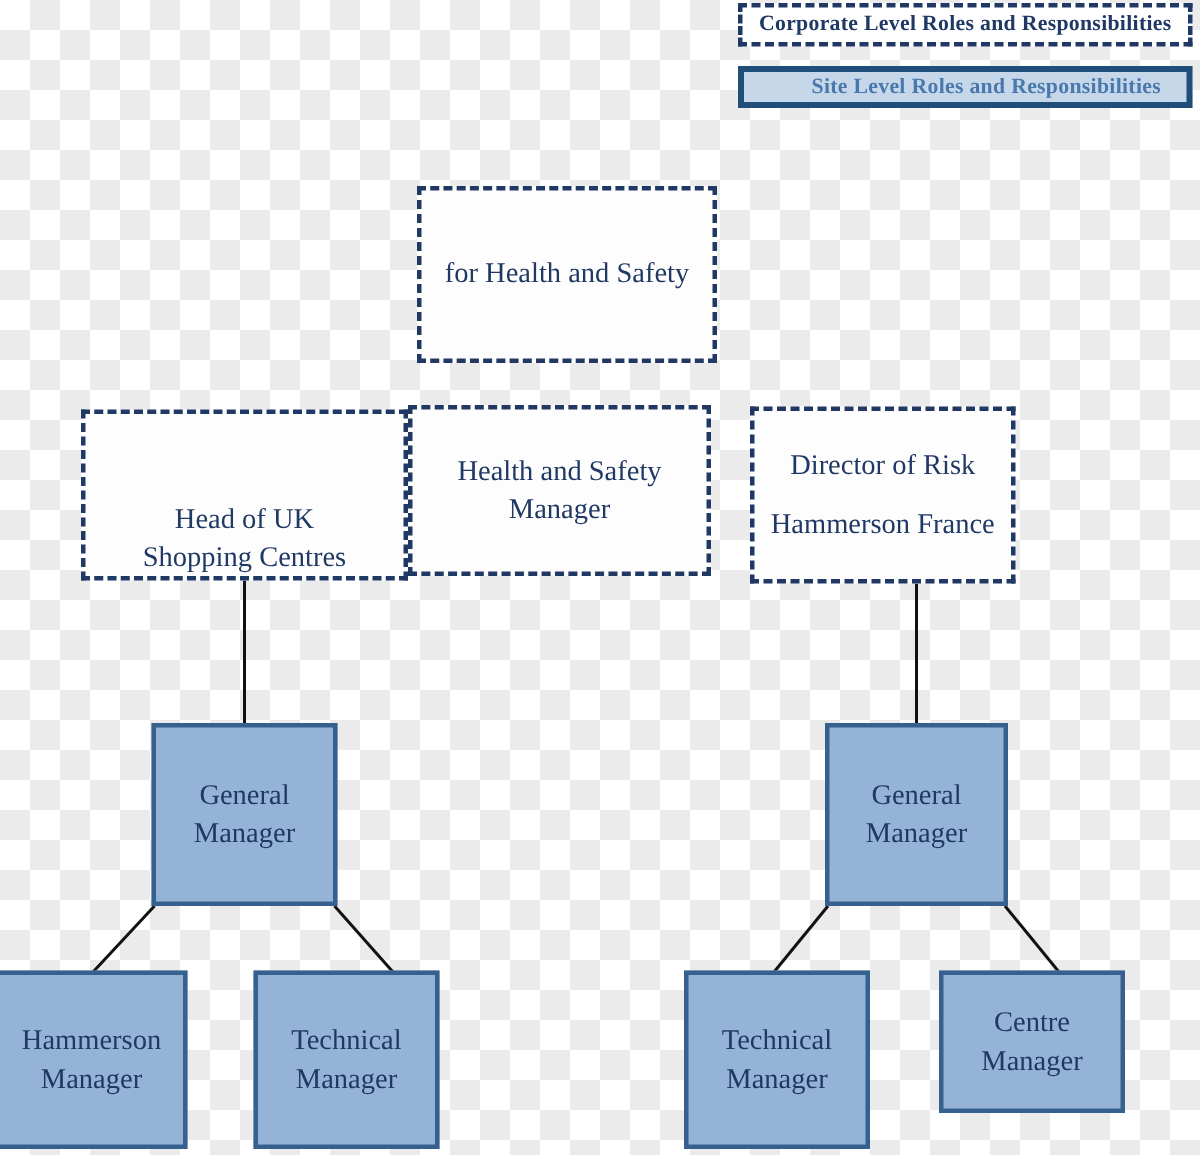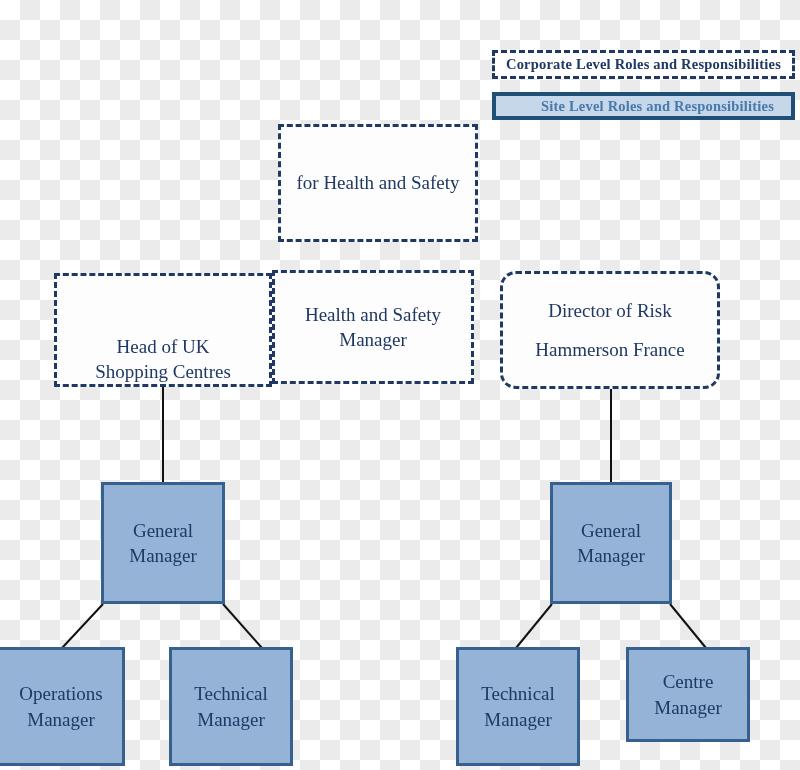--- a/index.html
+++ b/index.html
@@ -76,21 +76,20 @@
   
   .legend-item {
     position: absolute;
     box-sizing: border-box;
     display: flex;
     align-items: center;
     justify-content: center;
     text-align: center;
     font-weight: bold;
     letter-spacing: 0.2px;
-    margin-top: 48px;
   }
   .legend-item.corporate-key {
     background: #ffffff;
     border: 3px dashed #1F3864;
     color: #1F3864;
     font-size: 14.5px;
   }
   .legend-item.site-key {
     background: #c6d7ea;
     border: 4px solid #1F4E79;
@@ -134,38 +133,38 @@
   <div class="node corporate" style="left:54px; top:273px; width:218px; height:114px;justify-content:flex-end;">
     <span class="line">Head of UK</span>
     <span class="line">Shopping Centres</span>
   </div>
 
   <div class="node corporate" style="left:272px; top:270px; width:202px; height:114px;">
     <span class="line">Health and Safety</span>
     <span class="line">Manager</span>
   </div>
 
-  <div class="node corporate" style="left:500px; top:271px; width:220px; height:118px;border-radius:16px;">
+  <div class="node corporate" style="left:500px; top:271px; width:177px; height:118px;">
     <span class="line">Director of Risk</span>
     <span class="spacer"></span>
     <span class="line">Hammerson France</span>
   </div>
 
   <div class="node site" style="left:101px; top:482px; width:124px; height:122px;">
     <span class="line">General</span>
     <span class="line">Manager</span>
   </div>
 
   <div class="node site" style="left:550px; top:482px; width:122px; height:122px;">
     <span class="line">General</span>
     <span class="line">Manager</span>
   </div>
 
   <div class="node site" style="left:-3px; top:647px; width:128px; height:119px;">
-    <span class="line">Operations</span>
+    <span class="line">Hammerson</span>
     <span class="line">Manager</span>
   </div>
 
   <div class="node site" style="left:169px; top:647px; width:124px; height:119px;">
     <span class="line">Technical</span>
     <span class="line">Manager</span>
   </div>
 
   <div class="node site" style="left:456px; top:647px; width:124px; height:119px;">
     <span class="line">Technical</span>

